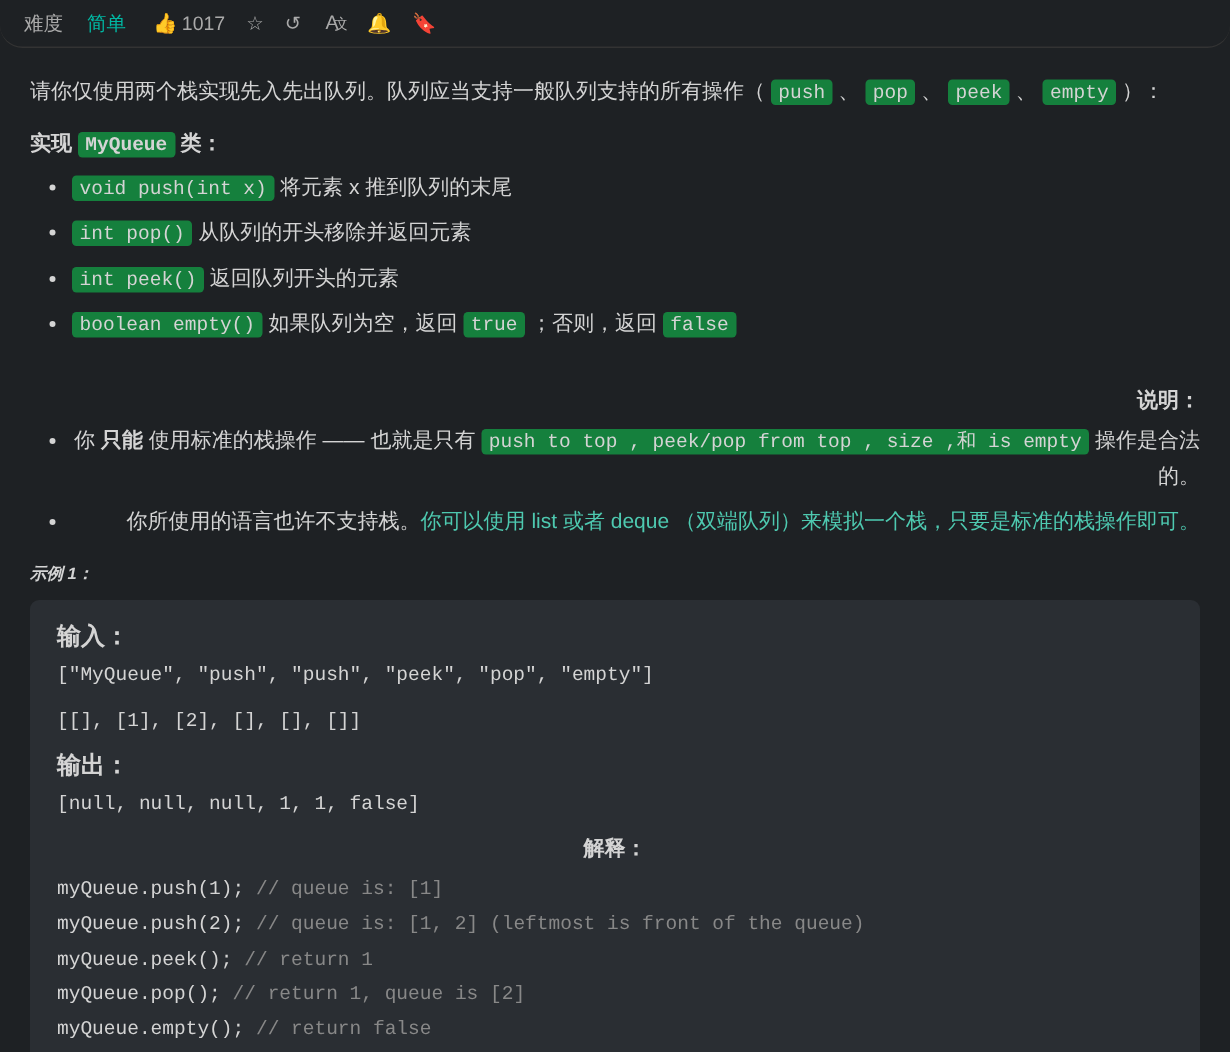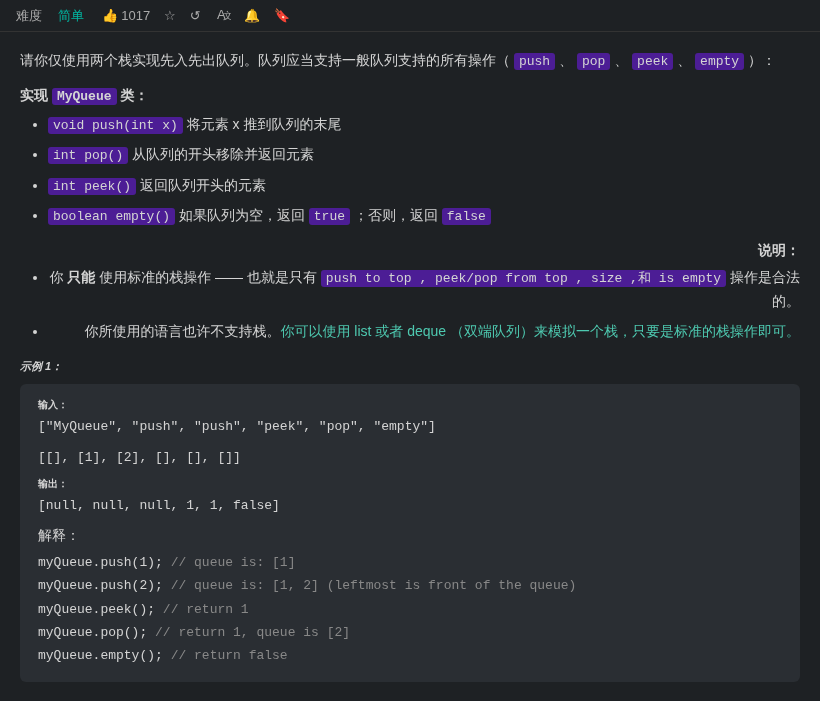--- a/index.html
+++ b/index.html
@@ -15,20 +15,21 @@
 
     
     .top-bar {
       display: flex;
       align-items: center;
       padding: 6px 16px;
       border-bottom: 1px solid #333;
       gap: 16px;
       font-size: 13px;
       color: #aaa;
+      border-radius: 15px;
     }
     .difficulty-label {
       color: #aaa;
       font-size: 13px;
     }
     .difficulty-easy {
       color: #00b8a3;
       font-size: 13px;
       cursor: pointer;
     }
@@ -54,39 +55,39 @@
     }
 
     .problem-description {
       color: #d4d4d4;
       font-size: 14px;
       line-height: 1.8;
       margin-bottom: 14px;
     }
 
     code, .inline-code {
-      background: #4c1d95;
+      background: #15803d;
       color: #d4d4d4;
       font-family: "Consolas", "Courier New", monospace;
       font-size: 13px;
       padding: 1px 5px;
       border-radius: 3px;
     }
 
     .section-title {
       color: #d4d4d4;
       font-size: 14px;
       font-weight: bold;
       margin-bottom: 8px;
     }
 
     ul.method-list {
       list-style: disc;
       margin-left: 28px;
-      margin-bottom: 14px;
+      margin-bottom: 30px;
     }
     ul.method-list li {
       margin-bottom: 6px;
       color: #d4d4d4;
       font-size: 14px;
       line-height: 1.7;
     }
 
     .note-section {
       margin-bottom: 10px;
@@ -123,38 +124,39 @@
     .example-box {
       background: #2a2e33;
       border-radius: 6px;
       padding: 14px 18px;
       margin-bottom: 0;
     }
 
     .example-label {
       font-weight: bold;
       color: #d4d4d4;
-      font-size: 10px;
+      font-size: 16px;
       margin-bottom: 4px;
     }
 
     .example-value {
       font-family: "Consolas", "Courier New", monospace;
       font-size: 13px;
       color: #d4d4d4;
       margin-bottom: 8px;
       line-height: 1.7;
     }
 
     .explanation-label {
-      font-weight: normal;
+      font-weight: bold;
       color: #d4d4d4;
       font-size: 14px;
       margin-top: 10px;
       margin-bottom: 6px;
+      text-align: center;
     }
 
     .explanation-code {
       font-family: "Consolas", "Courier New", monospace;
       font-size: 13px;
       color: #d4d4d4;
       line-height: 1.8;
     }
 
     .comment-text {

